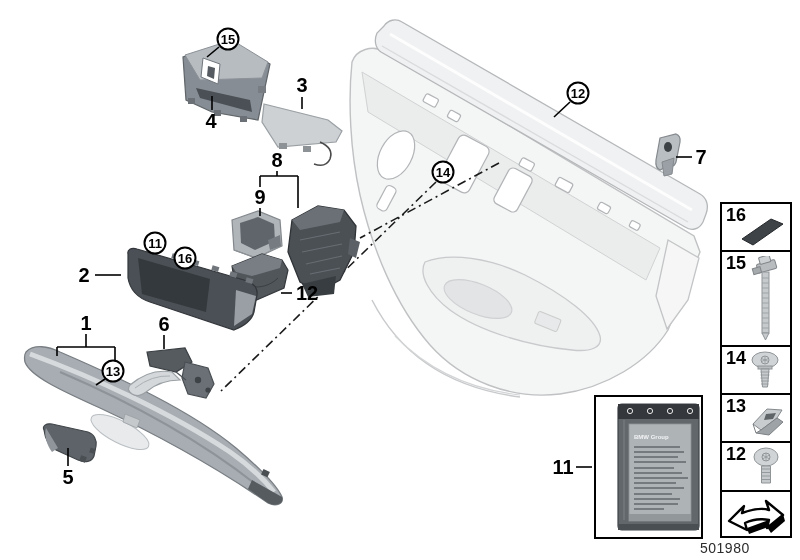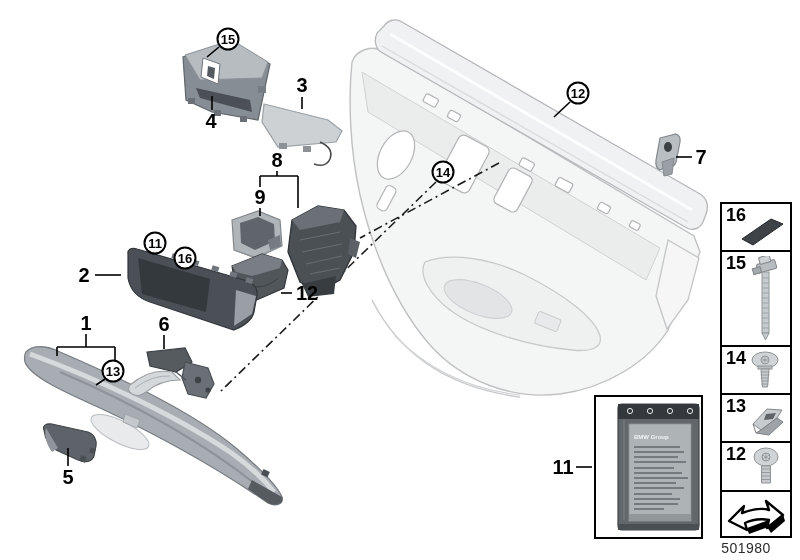--- a/index.html
+++ b/index.html
@@ -9,21 +9,21 @@
   .num{position:absolute;transform:translate(-50%,-50%);
        font:bold 20px "Liberation Sans",sans-serif;color:#000;letter-spacing:0;line-height:1;}
   .circ{position:absolute;transform:translate(-50%,-50%);width:23px;height:23px;box-sizing:border-box;
         border:2px solid #000;border-radius:50%;background:#fff;display:flex;align-items:center;
         justify-content:center;font:bold 13px "Liberation Sans",sans-serif;color:#000;}
   .legend{position:absolute;left:720px;top:202px;width:72px;}
   .lbox{position:relative;box-sizing:border-box;border:2px solid #000;background:#fff;margin-top:-2px;}
   .lbox:first-child{margin-top:0;}
   .lnum{position:absolute;left:4px;top:2px;font:bold 18px "Liberation Sans",sans-serif;color:#000;line-height:1;}
   .licon{position:absolute;}
-  .docnum{position:absolute;left:700px;top:540px;width:92px;text-align:center;
+  .docnum{position:absolute;left:700px;top:540px;width:92px;text-align:left;
           font:14px "Liberation Sans",sans-serif;color:#2b2b2b;letter-spacing:.5px;}
 </style>
 </head>
 <body>
 
 <div class="stage">
 
   <svg class="drawing" width="800" height="560" viewBox="0 0 800 560">
 
     <g>

